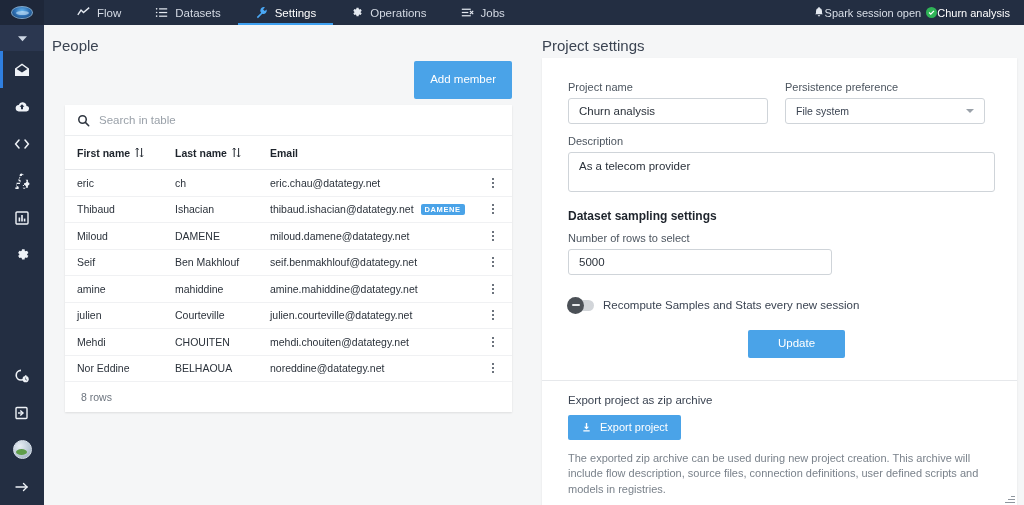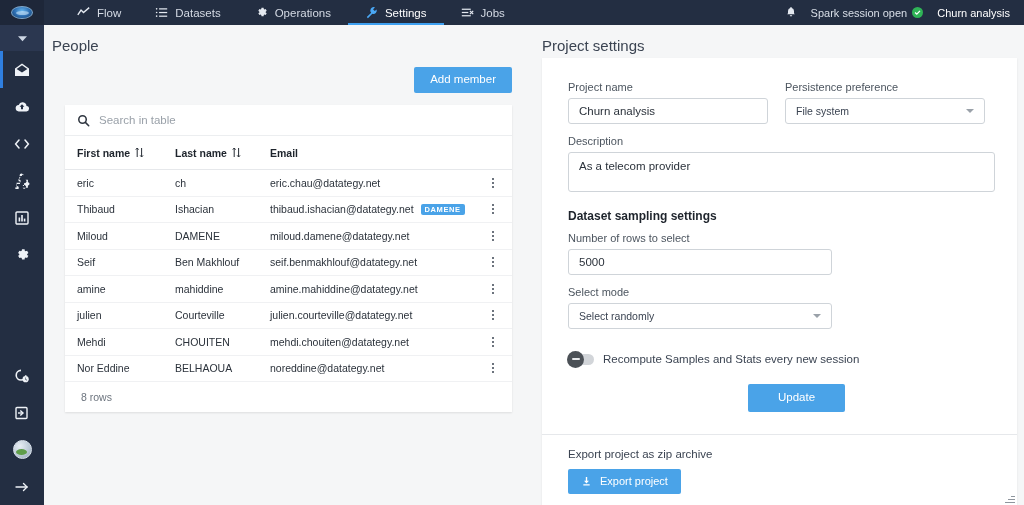--- a/index.html
+++ b/index.html
@@ -36,21 +36,21 @@
     cursor: pointer; position: relative;
   }
   .nav-item.active { color: #ffffff; }
   .nav-item.active:after {
     content: ""; position: absolute; left: 0; right: 0; bottom: 0;
     height: 2.5px; background: #3ea0f0;
   }
   .nav-ico { width: 13px; height: 13px; display: block; color: #e4e9f0; }
   .nav-item.active .nav-ico { color: #4aa8f5; }
   .top-right {
-    margin-left: auto; display: flex; align-items: center; gap: 14px;
+    margin-left: auto; display: flex; align-items: center; 
     padding-right: 14px; color: #d9dfe8; font-size: 11px;
   }
   .bell { width: 12px; height: 13px; display: block; }
   .spark { display: flex; align-items: center; gap: 5px; }
   .check-dot {
     width: 11px; height: 11px; border-radius: 50%; background: #2fb457;
     display: flex; align-items: center; justify-content: center;
   }
   .check-dot svg { width: 7px; height: 7px; }
   .proj-name { color: #ffffff; font-size: 11px; }
@@ -89,21 +89,21 @@
   
   .people-panel {
     position: absolute; left: 44px; top: 25px; width: 489px; height: 480px;
     background: #f5f6f7;
   }
   .people-title {
     padding: 12px 0 0 8px; font-size: 15px; color: #3b4452; font-weight: 400;
     height: 36px;
   }
   .people-toolbar {
-    height: 38px; display: flex; align-items: center; justify-content: flex-end;
+    height: 38px; display: flex; justify-content: flex-end;
     padding-right: 21px;
   }
   .btn-blue {
     background: #4aa3e8; color: #fff; border: none; border-radius: 2px;
     font-size: 11.5px; font-family: inherit; cursor: pointer;
     padding: 7px 16px; line-height: 1;
   }
   .table-card {
     margin: 6px 21px 0 21px; background: #ffffff;
     box-shadow: 0 1px 2px rgba(0,0,0,.10);
@@ -251,35 +251,35 @@
               <circle cx="2" cy="3.5" r="1"></circle>
               <circle cx="2" cy="8" r="1"></circle>
               <circle cx="2" cy="12.5" r="1"></circle>
               <rect x="5" y="2.8" width="10" height="1.5"></rect>
               <rect x="5" y="7.3" width="10" height="1.5"></rect>
               <rect x="5" y="11.8" width="10" height="1.5"></rect>
             </svg>
         </span>
         <span>Datasets</span>
       </div>
+      <div class="nav-item active">
+        <span class="nav-ico">
+          <svg viewBox="0 0 16 16" fill="currentColor">
+              <path d="M11.6 1.3a4.2 4.2 0 00-4 6.9L2.2 13.6l1.4 1.4 5.4-5.4a4.2 4.2 0 005.3-5.3L12 6.2 9.9 4.1l2-2a4.3 4.3 0 00-.3-.8z"></path>
+            </svg>
+        </span>
+        <span>Settings</span>
+      </div>
       <div class="nav-item">
         <span class="nav-ico">
           <svg viewBox="0 0 16 16" fill="currentColor">
               <path d="M8 5.2A2.8 2.8 0 108 10.8 2.8 2.8 0 008 5.2zm6.4 3.6l-1.3-.9.1-.9 1.2-1-1.3-2.2-1.5.5-.8-.5-.2-1.6H8l-.3 1.6-.8.5-1.5-.5-1.3 2.2 1.2 1 .1.9-1.3.9 1.3 2.2 1.5-.5.8.5.3 1.6h2.6l.2-1.6.8-.5 1.5.5 1.3-2.2z"></path>
             </svg>
         </span>
         <span>Operations</span>
-      </div>
-      <div class="nav-item active">
-        <span class="nav-ico">
-          <svg viewBox="0 0 16 16" fill="currentColor">
-              <path d="M11.6 1.3a4.2 4.2 0 00-4 6.9L2.2 13.6l1.4 1.4 5.4-5.4a4.2 4.2 0 005.3-5.3L12 6.2 9.9 4.1l2-2a4.3 4.3 0 00-.3-.8z"></path>
-            </svg>
-        </span>
-        <span>Settings</span>
       </div>
       <div class="nav-item">
         <span class="nav-ico">
           <svg viewBox="0 0 16 16" fill="none" stroke="currentColor" stroke-width="1.5">
               <line x1="1" y1="4" x2="12" y2="4"></line>
               <line x1="1" y1="8" x2="9" y2="8"></line>
               <line x1="1" y1="12" x2="12" y2="12"></line>
               <line x1="11" y1="6" x2="15" y2="10"></line>
               <line x1="15" y1="6" x2="11" y2="10"></line>
             </svg>
@@ -547,27 +547,20 @@
         <textarea class="ftext" style="">As a telecom provider</textarea>
       </div>
 
       <div class="section-h">Dataset sampling settings</div>
 
       <div class="fgroup" style="width:264px">
         <label class="flabel">Number of rows to select</label>
         <input class="finput" type="text" value="5000" style="">
       </div>
 
-      <div class="fgroup" style="width:264px; margin-top:11px">
-        <label class="flabel">Select mode</label>
-        <div class="fselect">
-          <span>Select randomly</span>
-          <span class="caret"></span>
-        </div>
-      </div>
 
       <div class="toggle-row">
         <div class="toggle">
           <span class="knob"></span>
         </div>
         <span class="toggle-label">Recompute Samples and Stats every new session</span>
       </div>
 
       <div class="update-wrap">
         <button class="btn-update">Update</button>

